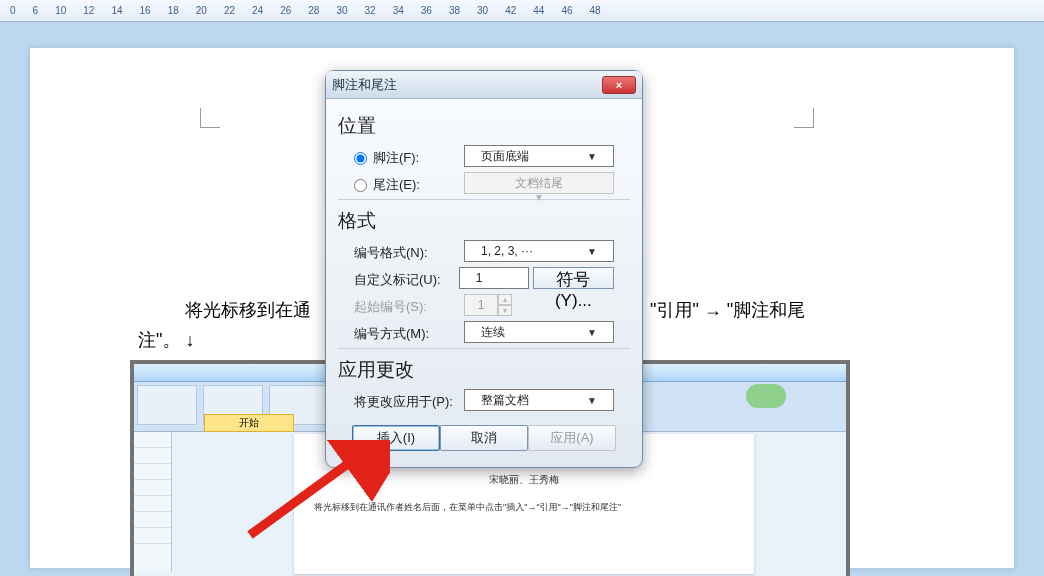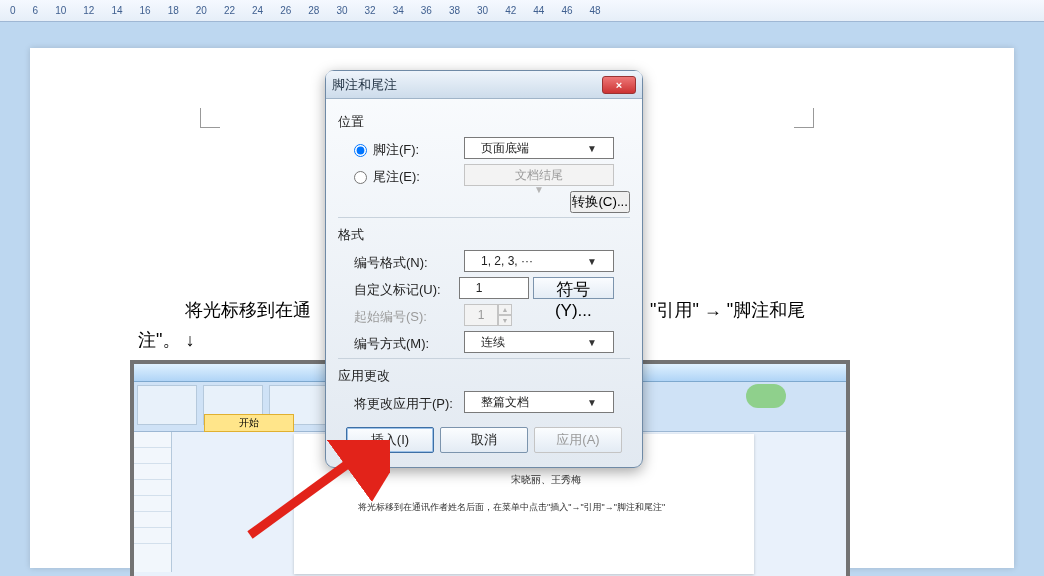--- a/index.html
+++ b/index.html
@@ -35,21 +35,21 @@
   .embedded .eribbon { height:50px; background:#cfe2f6; border-bottom:1px solid #9cb7d3; display:flex;}
   .embedded .eribbon .tabgrp { width:60px; height:40px; margin:3px; background:#e8f1fa; border:1px solid #b5c9dc;}
   .embedded .eside {
     position:absolute; top:68px; left:0; width:38px; height:140px;
     background:#f2f7fc; border-right:1px solid #b5c9dc;
   }
   .embedded .eside div { height:16px; border-bottom:1px solid #d3e0ec; font-size:9px; color:#668; padding-left:2px;}
   .embedded .epage {
     position:absolute; top:70px; left:160px; width:460px; height:140px;
     background:#fff; box-shadow:0 1px 3px rgba(0,0,0,0.2);
-    font-size:11px; color:#333; text-align:center; padding-top:18px;padding-left:44px;
+    font-size:11px; color:#333; text-align:center; padding-top:18px;
   }
   .embedded .yellow { position:absolute; top:50px; left:70px; width:90px; height:18px; background:#ffe58a; border:1px solid #e0b030; font-size:10px; display:flex; align-items:center; justify-content:center;}
   .embedded .greenbtn { position:absolute; top:20px; right:60px; width:40px; height:24px; background:#8fd08c; border-radius:12px;}
 
   
   .dialog {
     position: absolute; top: 70px; left: 325px; width: 318px; height: 398px;
     background: linear-gradient(#fafcfe, #e2e9f1);
     border: 1px solid #6f8aa6; border-radius: 9px;
     box-shadow: 0 4px 14px rgba(0,0,0,0.35);
@@ -60,42 +60,42 @@
     display: flex; align-items: center; justify-content: space-between;
     padding: 0 6px; font-size: 13px; color: #223344;
   }
   .dialog .close {
     width: 34px; height: 18px; background: linear-gradient(#e77,#c33);
     border: 1px solid #933; border-radius: 3px;
     display: flex; align-items: center; justify-content: center;
     color: #fff; font-size: 11px; font-weight: bold;
   }
   .dialog .body { padding: 6px 12px 10px 12px; font-size: 13px; color: #222;}
-  .sect-label { margin: 8px 0 6px 0; font-size: 13px;}
+  .sect-label { margin: 8px 0 6px 0; font-size: 19px;}
   .row { display: flex; align-items: flex-end; margin: 5px 16px; }
   .row .lab { width: 110px; display:flex; align-items:center;}
   .row input[type=radio] { margin-right: 6px; }
   .row .combo, .row .txt {
     flex: 1; height: 22px; border: 1px solid #7a7a7a;
     background: #fff; font-size: 12px; padding: 2px 16px;
     display: flex; align-items: center; justify-content: space-between;
   }
   .row .combo.disabled, .row .txt.disabled { background:#f3f3f3; color:#9a9a9a; border-color:#c4c4c4;flex-direction:column;}
   .row .combo .arr { font-size:10px; color:#333;}
   .row .combo.disabled .arr { color:#b5b5b5;}
   .row .smallbtn {
     margin-left: 4px; height: 22px; padding: 0 6px;
     background: linear-gradient(#fafcff,#e4ecf5);
     border: 1px solid #7c94ad; font-size: 17px;
   }
   .spinbox { width:48px; height:22px; display:flex; }
   .spinbox .sv { flex:1; border:1px solid #c4c4c4; background:#f3f3f3; display:flex; align-items:center; justify-content:center; font-size:12px; color:#9a9a9a;}
   .spinbox .sbtns { width:14px; display:flex; flex-direction:column;}
   .spinbox .sbtns div { flex:1; border:1px solid #c4c4c4; background:#f3f3f3; font-size:7px; display:flex; align-items:center; justify-content:center; color:#b5b5b5;}
-  .btnrow { display:flex; justify-content:center; gap:6px; margin-top:14px;}
+  .btnrow { display:flex; justify-content:center; gap:0; margin-top:14px;}
   .dlgbtn {
     width: 88px; height: 26px; border:1px solid #7c94ad;
     background: linear-gradient(#fbfdff, #e3ebf4);
     font-size: 13px; display:flex; align-items:center; justify-content:center;
     border-radius:2px;
   }
   .dlgbtn.primary { border:1px solid #3d6fa5; box-shadow:inset 0 0 0 1px #9cc1e8;}
   .dlgbtn.disabled { color:#9a9a9a; border-color:#c4c4c4;}
   .rightbtn { display:flex; justify-content:flex-end; margin-top:4px;}
   .hr { border-top:1px solid #c8d2dc; margin: 4px 0 2px 0; }
@@ -188,23 +188,20 @@
     <div class="row">
       <label class="lab">
         <input type="radio" style="">
         <span>尾注(E):</span>
       </label>
       <div class="combo disabled">
         <span>文档结尾</span>
         <span class="arr">▼</span>
       </div>
     </div>
-    <div class="rightbtn">
-      <button class="smallbtn disabled">转换(C)...</button>
-    </div>
 
     <div class="hr"></div>
     <div class="sect-label">格式</div>
     <div class="row">
       <span class="lab">编号格式(N):</span>
       <div class="combo">
         <span>1, 2, 3, ···</span>
         <span class="arr">▼</span>
       </div>
     </div>

